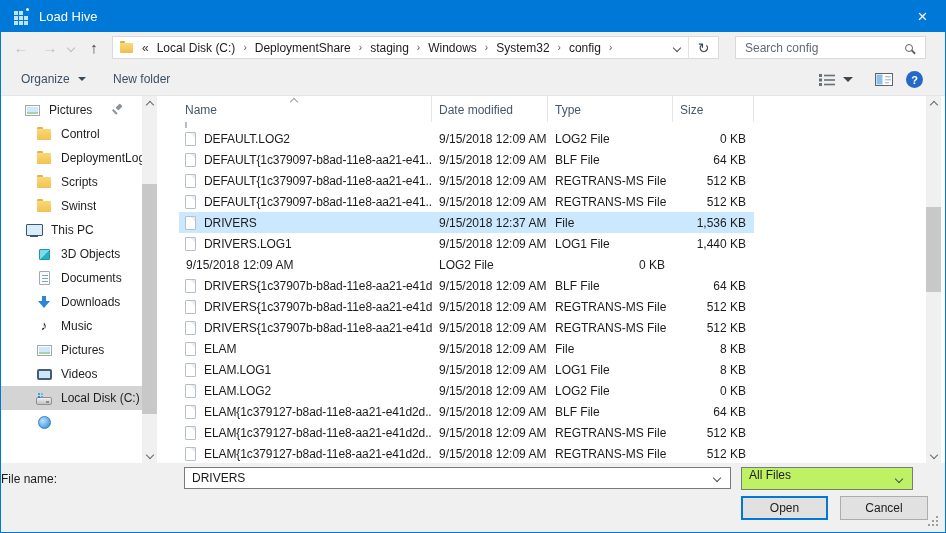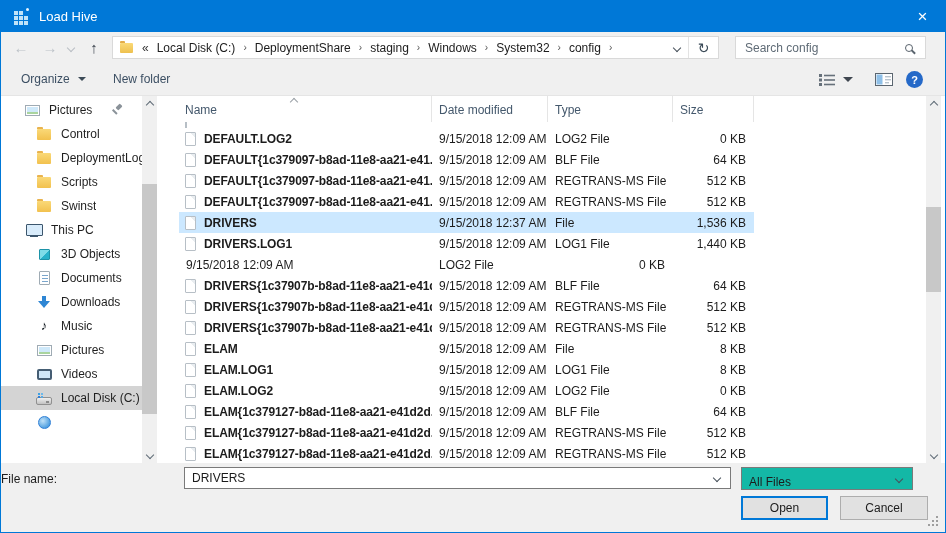--- a/index.html
+++ b/index.html
@@ -122,36 +122,36 @@
   .lhead .hcell{display:flex;align-items:flex-end;padding:0 0 5px 7px;border-right:1px solid #e5e5e5;position:relative;}
   .lhead .hcell.hname{padding-left:6px;text-align:right;}
   .lhead .hcell:last-child{border-right:0;}
   .sort-up{position:absolute;left:112px;top:3px;width:6px;height:6px;border-left:1px solid #9aa0a6;border-top:1px solid #9aa0a6;
     transform:rotate(45deg);}
   .rows{position:absolute;left:0;top:26px;width:575px;bottom:0;overflow:hidden;}
   .row-partial{height:6px;overflow:hidden;padding-left:6px;}
   .row-partial .file-icon{margin-top:-10px;}
   .row{display:grid;grid-template-columns:253px 116px 125px 81px;height:21px;align-items:center;color:#1c1c1c;}
   .row.selected{background:#cce8ff;}
-  .cell-name{display:flex;align-items:flex-start;padding-left:6px;overflow:hidden;white-space:nowrap;letter-spacing:-0.1px;font-weight:bold;}
+  .cell-name{display:flex;align-items:flex-start;padding-left:6px;overflow:hidden;white-space:nowrap;letter-spacing:-0.1px;}
   .cell-name .file-icon{flex:none;margin-right:8px;}
   .cell-date,.cell-type{padding-left:7px;white-space:nowrap;overflow:hidden;}
   .cell-size{text-align:right;padding-right:8px;white-space:nowrap;}
   .main-scroll{position:absolute;right:4px;top:0;width:15px;height:100%;background:#f0f0f0;}
   .main-scroll .thumb{position:absolute;left:0;top:111px;width:15px;height:85px;background:#c8c8c8;}
 
   
   .footer{position:absolute;left:0;top:462px;width:944px;height:70px;background:#f0f0f0;}
   .fn-label{position:absolute;left:0;top:9px;width:172px;text-align:left;}
   .fn-combo{position:absolute;left:183px;top:4px;width:547px;height:22px;background:#fff;border:1px solid #7a7a7a;}
   .fn-combo input{position:absolute;left:0;top:0;width:calc(100% - 24px);height:100%;border:0;outline:0;padding:0 0 0 7px;
     font-family:"Liberation Sans",sans-serif;font-size:12px;color:#1a1a1a;background:transparent;}
   .fn-combo .chev{position:absolute;right:10px;top:7px;}
-  .filetype-combo{position:absolute;left:740px;top:4px;width:172px;height:23px;background:#14b8a6;border:1px solid #7a7a7a;
-    display:flex;align-items:flex-end;padding-left:7px;}
+  .filetype-combo{position:absolute;left:740px;top:4px;width:172px;height:23px;background:#bef264;border:1px solid #7a7a7a;
+    display:flex;align-items:flex-start;padding-left:7px;}
   .filetype-combo .chev{position:absolute;right:10px;top:8px;}
   .btn{position:absolute;top:33px;height:24px;background:#e1e1e1;display:flex;align-items:center;justify-content:center;}
   .btn-open{left:740px;width:87px;border:2px solid #0078d7;}
   .btn-cancel{left:839px;width:88px;border:1px solid #adadad;}
   .grip{position:absolute;right:7px;top:53px;width:2px;height:2px;background:#9e9e9e;
     box-shadow:-8px 8px #9e9e9e,-4px 8px #9e9e9e,0 8px #9e9e9e,-4px 4px #9e9e9e,0 4px #9e9e9e,0 0 #9e9e9e;}
 </style>
 </head>
 <body>
 

